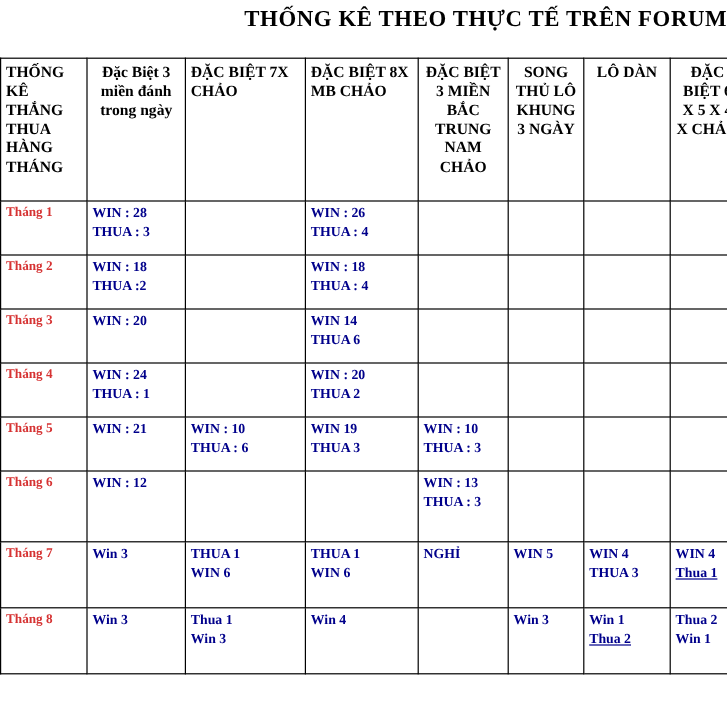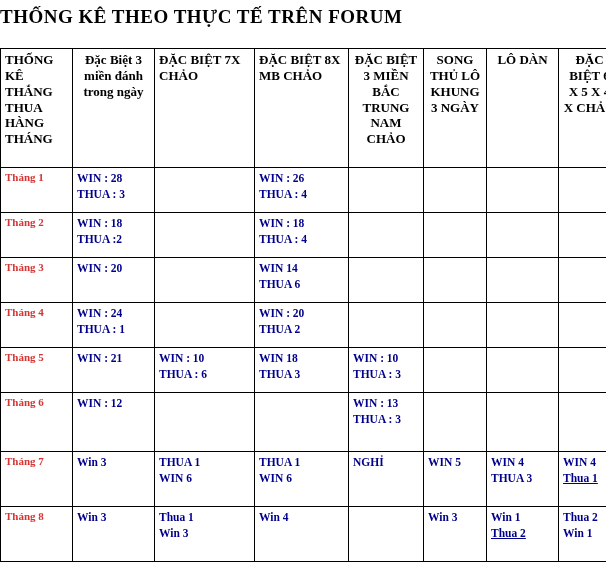--- a/index.html
+++ b/index.html
@@ -13,21 +13,21 @@
     overflow: hidden;
     font-family: "Liberation Serif", serif;
   }
   .page {
     position: relative;
     width: 606px;
     height: 585px;
     background: #ffffff;
   }
   .doc-title {
-    text-align: left;
+    text-align: right;
     font-family: "Liberation Serif", serif;
     font-weight: bold;
     font-size: 19px;
     letter-spacing: 0.5px;
     color: #000000;
     padding-top: 6px;
     padding-bottom: 6px;
     white-space: nowrap;
   }
   table.stats {
@@ -188,21 +188,21 @@
       <tr class="r5">
         <td class="rowhead">Tháng 5</td>
         <td class="cell">
             <span class="ln">WIN : 21</span>
           </td>
         <td class="cell">
             <span class="ln">WIN : 10</span>
             <span class="ln">THUA : 6</span>
           </td>
         <td class="cell">
-            <span class="ln">WIN 18</span>
+            <span class="ln">WIN 19</span>
             <span class="ln">THUA 3</span>
           </td>
         <td class="cell">
             <span class="ln">WIN : 10</span>
             <span class="ln">THUA : 3</span>
           </td>
         <td class="cell"></td>
         <td class="cell"></td>
         <td class="cell"></td>
       </tr>

